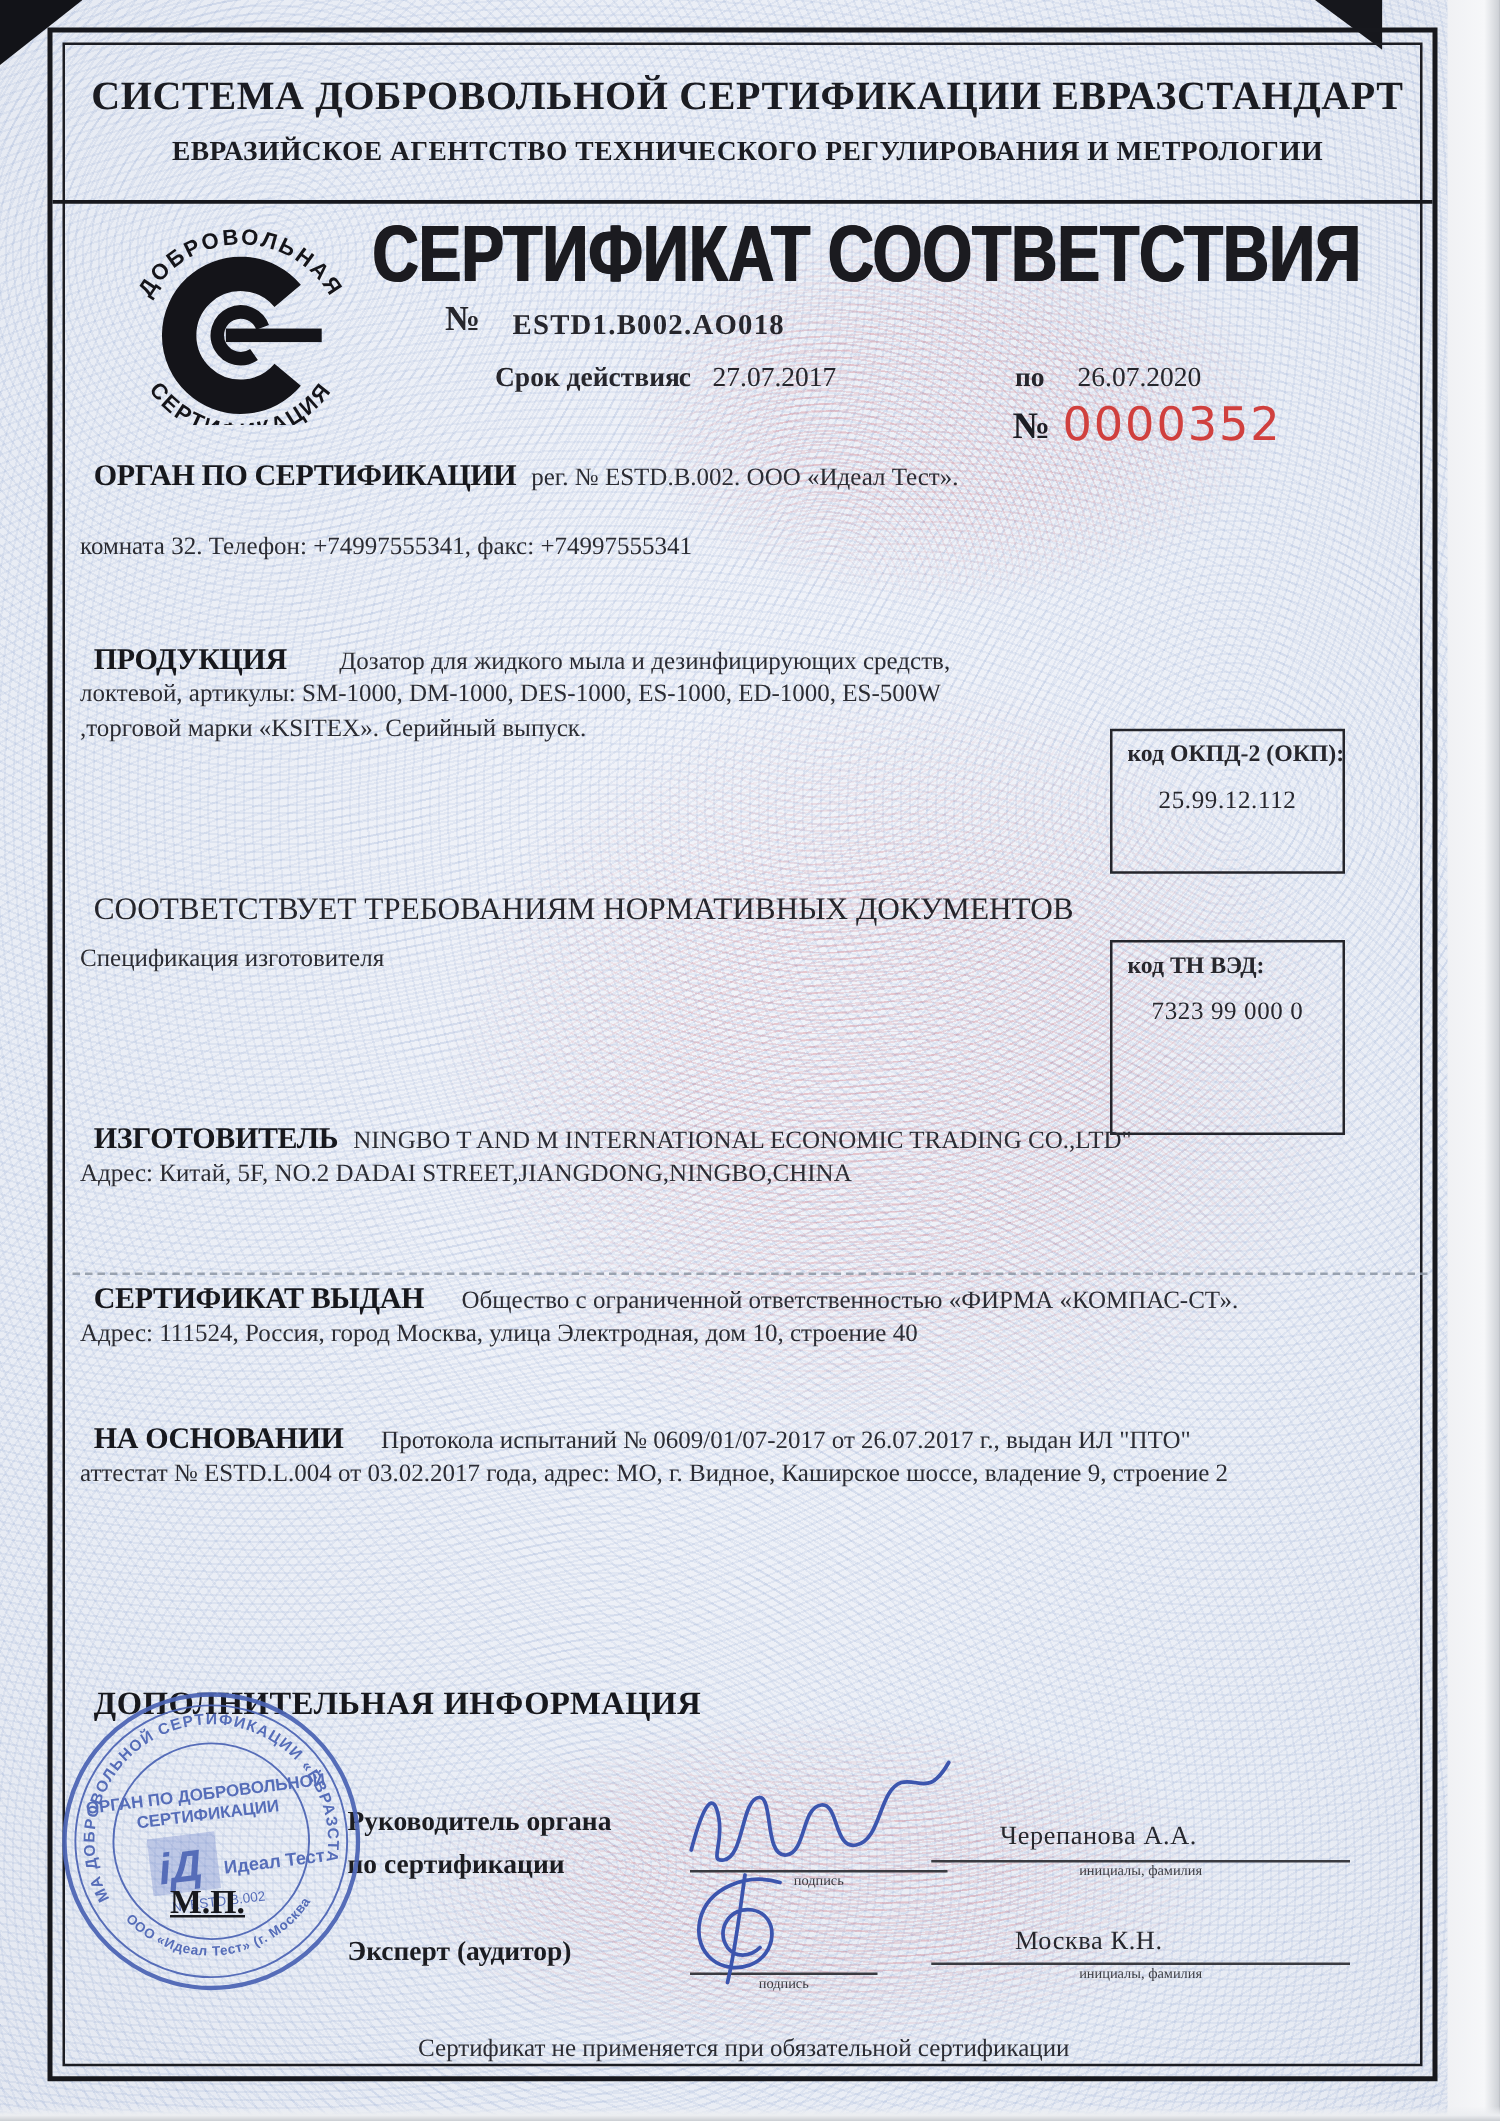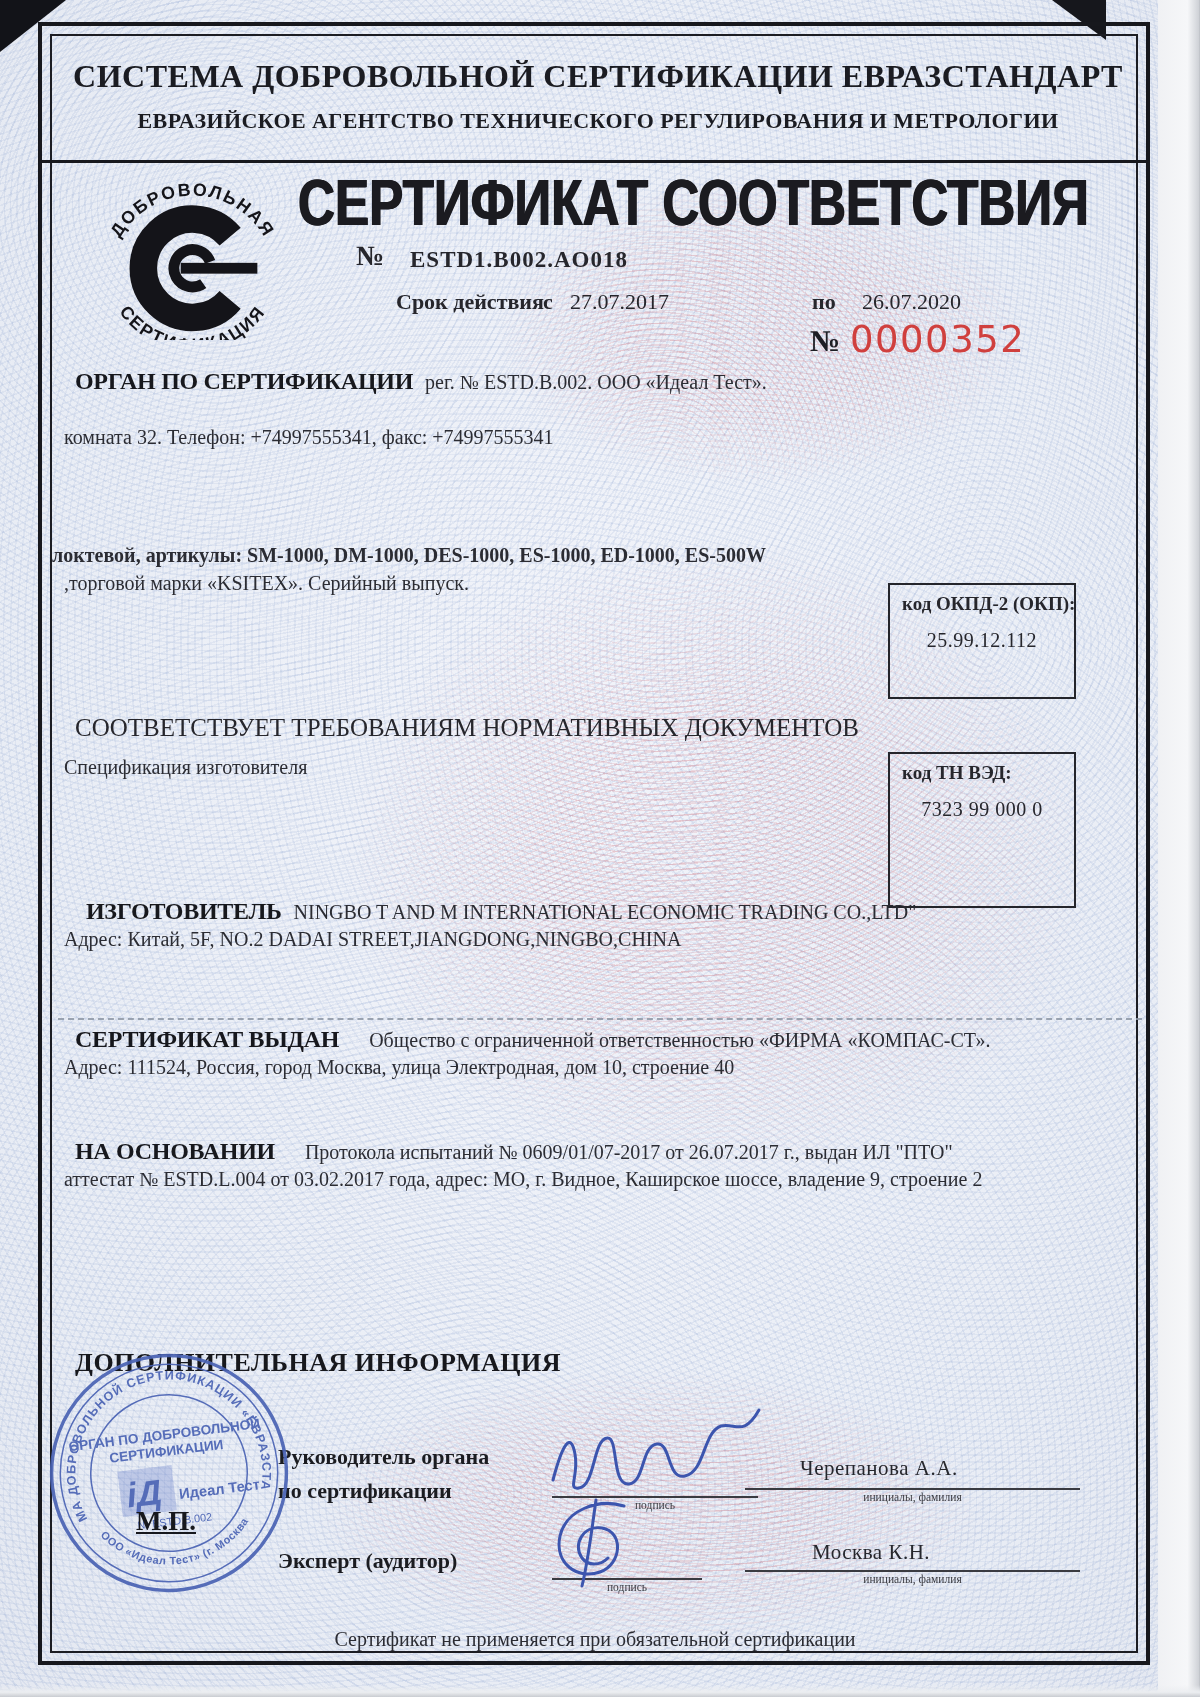--- a/index.html
+++ b/index.html
@@ -109,37 +109,40 @@
   <span class="abs val-date" style="left:862px;top:289px;">26.07.2020</span>
 
   <span class="abs blank-label" style="left:810px;top:324px;">№</span>
   <span class="abs blank-value" style="left:850px;top:318px;">0000352</span>
 
   <div class="abs sec" style="left:75px;top:368px;">
     <span class="h">ОРГАН ПО СЕРТИФИКАЦИИ</span><span class="t gap-s">рег. № ESTD.B.002. ООО «Идеал Тест».</span>
   </div>
   <div class="abs line" style="left:64px;top:426px;">комната 32. Телефон: +74997555341, факс: +74997555341</div>
 
-  <div class="abs line" style="left:52px;top:544px;font-weight:bold;">локтевой, артикулы: SM-1000, DM-1000, DES-1000, ES-1000, ED-1000, ES-500W</div>
+  <div class="abs sec" style="left:75px;top:515px;">
+    <span class="h">ПРОДУКЦИЯ</span><span class="t gap-l">Дозатор для жидкого мыла и дезинфицирующих средств,</span>
+  </div>
+  <div class="abs line" style="left:64px;top:544px;">локтевой, артикулы: SM-1000, DM-1000, DES-1000, ES-1000, ED-1000, ES-500W</div>
   <div class="abs line" style="left:64px;top:572px;">,торговой марки «KSITEX». Серийный выпуск.</div>
 
   <div class="code-box" style="left:888px;top:583px;width:184px;height:112px;">
     <span class="bl">код ОКПД-2 (ОКП):</span>
     <span class="bv">25.99.12.112</span>
   </div>
 
   <div class="abs sec h" style="left:75px;top:714px;font-size:25px;">СООТВЕТСТВУЕТ ТРЕБОВАНИЯМ НОРМАТИВНЫХ ДОКУМЕНТОВ</div>
   <div class="abs line" style="left:64px;top:756px;">Спецификация изготовителя</div>
 
   <div class="code-box" style="left:888px;top:752px;width:184px;height:152px;">
     <span class="bl">код ТН ВЭД:</span>
     <span class="bv">7323 99 000 0</span>
   </div>
 
-  <div class="abs sec" style="left:86px;top:898px;">
+  <div class="abs sec" style="left:75px;top:898px;">
     <span class="h">ИЗГОТОВИТЕЛЬ</span><span class="t gap-s">NINGBO T AND M INTERNATIONAL ECONOMIC TRADING CO.,LTD"</span>
   </div>
   <div class="abs line" style="left:64px;top:928px;">Адрес: Китай, 5F, NO.2 DADAI STREET,JIANGDONG,NINGBO,CHINA</div>
 
   <div class="dashed"></div>
 
   <div class="abs sec" style="left:75px;top:1026px;">
     <span class="h">СЕРТИФИКАТ ВЫДАН</span><span class="t gap-m">Общество с ограниченной ответственностью «ФИРМА «КОМПАС-СТ».</span>
   </div>
   <div class="abs line" style="left:64px;top:1056px;">Адрес: 111524, Россия, город Москва, улица Электродная, дом 10, строение 40</div>

